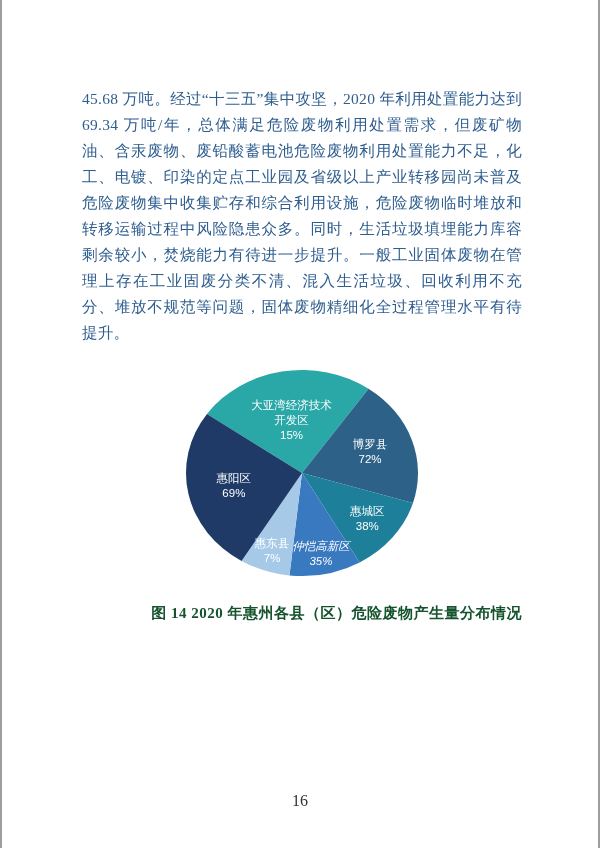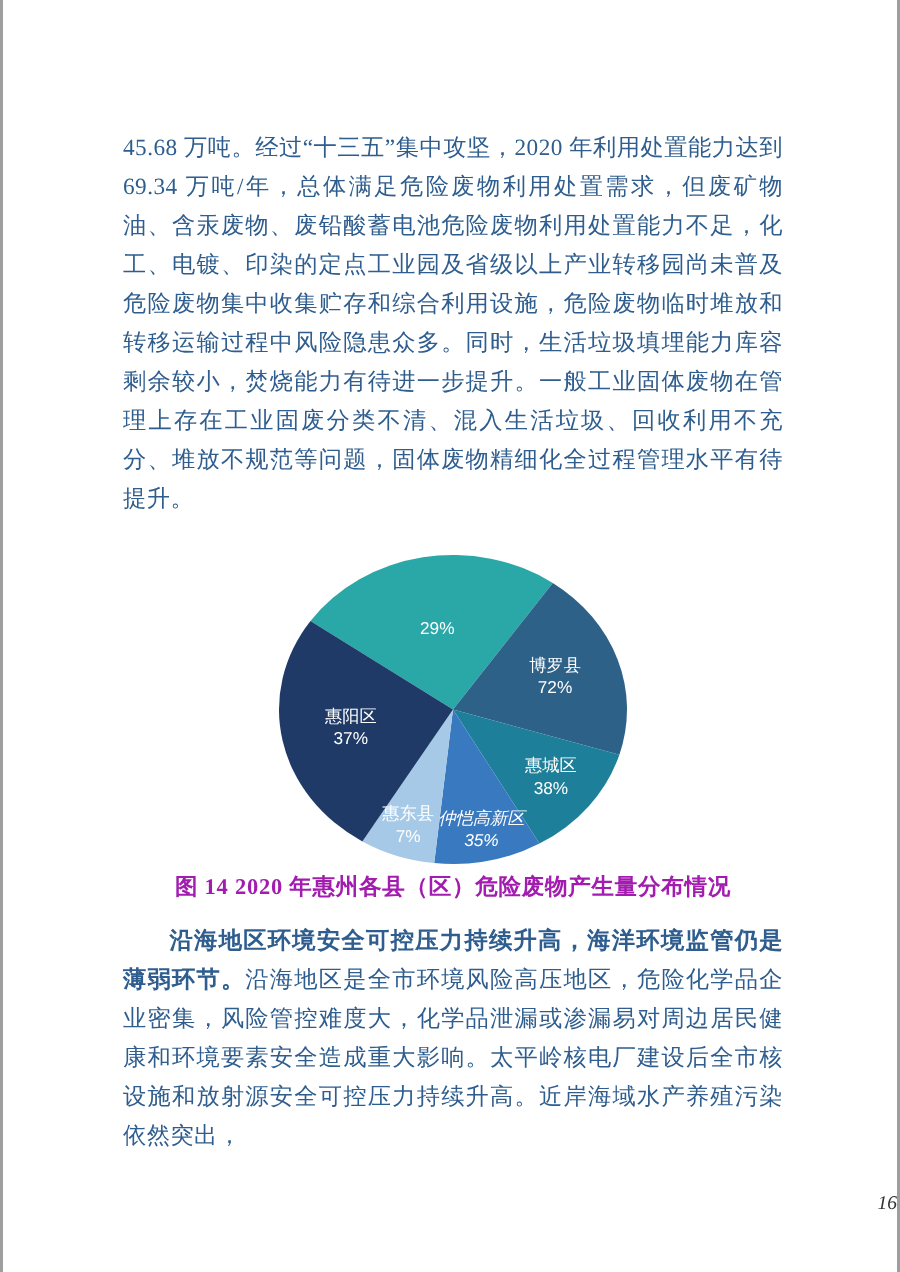--- a/index.html
+++ b/index.html
@@ -38,34 +38,34 @@
     color:#ffffff;
     font-family:"Liberation Sans","DejaVu Sans",sans-serif;
     font-size:11.5px;
     line-height:1.3;
     text-align:center;
     white-space:nowrap;
     pointer-events:none;
   }
   .pie-label.wrap{white-space:normal;width:84px;}
   .caption{
-    text-align:center;
+    margin-top:22px;
+    text-align:right;
     font-size:15px;
     font-weight:bold;
-    color:#a21caf;
+    color:#14532d;
     letter-spacing:0.5px;
   }
   .p2{margin-top:14px;}
   .page-number{
     position:absolute;
     bottom:38px;left:0;right:0;
-    text-align:right;
-    font-size:13px;
+    text-align:center;
+    font-size:16px;
     color:#333333;
-    font-style:italic;
   }
 </style>
 </head>
 <body>
 
 <div class="page">
   <div class="content">
 
     <p class="body-text">45.68 万吨。经过“十三五”集中攻坚，2020 年利用处置能力达到 69.34 万吨/年，总体满足危险废物利用处置需求，但废矿物油、含汞废物、废铅酸蓄电池危险废物利用处置能力不足，化工、电镀、印染的定点工业园及省级以上产业转移园尚未普及危险废物集中收集贮存和综合利用设施，危险废物临时堆放和转移运输过程中风险隐患众多。同时，生活垃圾填埋能力库容剩余较小，焚烧能力有待进一步提升。一般工业固体废物在管理上存在工业固废分类不清、混入生活垃圾、回收利用不充分、堆放不规范等问题，固体废物精细化全过程管理水平有待提升。</p>
 
@@ -73,44 +73,44 @@
       <div class="pie-wrap">
         <svg viewBox="0 0 240 216">
             <path d="M 120 107 L 24.98 47.92 A 116 103 0 0 1 186.53 22.63 Z" fill="#2aa7a7"></path>
             <path d="M 120 107 L 186.53 22.63 A 116 103 0 0 1 230.93 137.11 Z" fill="#2e6188"></path>
             <path d="M 120 107 L 230.93 137.11 A 116 103 0 0 1 177.65 196.38 Z" fill="#1d7f99"></path>
             <path d="M 120 107 L 177.65 196.38 A 116 103 0 0 1 107.47 209.40 Z" fill="#3879c0"></path>
             <path d="M 120 107 L 107.47 209.40 A 116 103 0 0 1 59.56 194.92 Z" fill="#a6c9e8"></path>
             <path d="M 120 107 L 59.56 194.92 A 116 103 0 0 1 24.98 47.92 Z" fill="#1f3a67"></path>
           </svg>
       <div class="pie-label wrap" style="left: 45.6356%; top: 25.1175%;">
-            <div>29%</div>
+            <div>大亚湾经济技术开发区</div>
+            <div>15%</div>
           </div>
           <div class="pie-label" style="left: 78.334%; top: 39.9117%;">
             <div>博罗县</div>
             <div>72%</div>
           </div>
           <div class="pie-label" style="left: 77.1969%; top: 70.9569%; text-align: center;">
             <div>惠城区</div>
             <div>38%</div>
           </div>
           <div class="pie-label" style="left: 57.9072%; top: 86.879%; font-style: italic;">
             <div>仲恺高新区</div>
             <div>35%</div>
           </div>
           <div class="pie-label" style="left: 37.5391%; top: 85.65%;">
             <div>惠东县</div>
             <div>7%</div>
           </div>
           <div class="pie-label" style="left: 21.6128%; top: 55.3879%;">
             <div>惠阳区</div>
-            <div>37%</div>
+            <div>69%</div>
           </div>
         </div>
       <figcaption class="caption">图 14  2020 年惠州各县（区）危险废物产生量分布情况</figcaption>
     </figure>
 
-    <p class="body-text indent p2"><span class="bold">沿海地区环境安全可控压力持续升高，海洋环境监管仍是薄弱环节。</span><span>沿海地区是全市环境风险高压地区，危险化学品企业密集，风险管控难度大，化学品泄漏或渗漏易对周边居民健康和环境要素安全造成重大影响。太平岭核电厂建设后全市核设施和放射源安全可控压力持续升高。近岸海域水产养殖污染依然突出，</span></p>
 
   </div>
 
   <div class="page-number">16</div>
 </div>
 
 </body></html>

